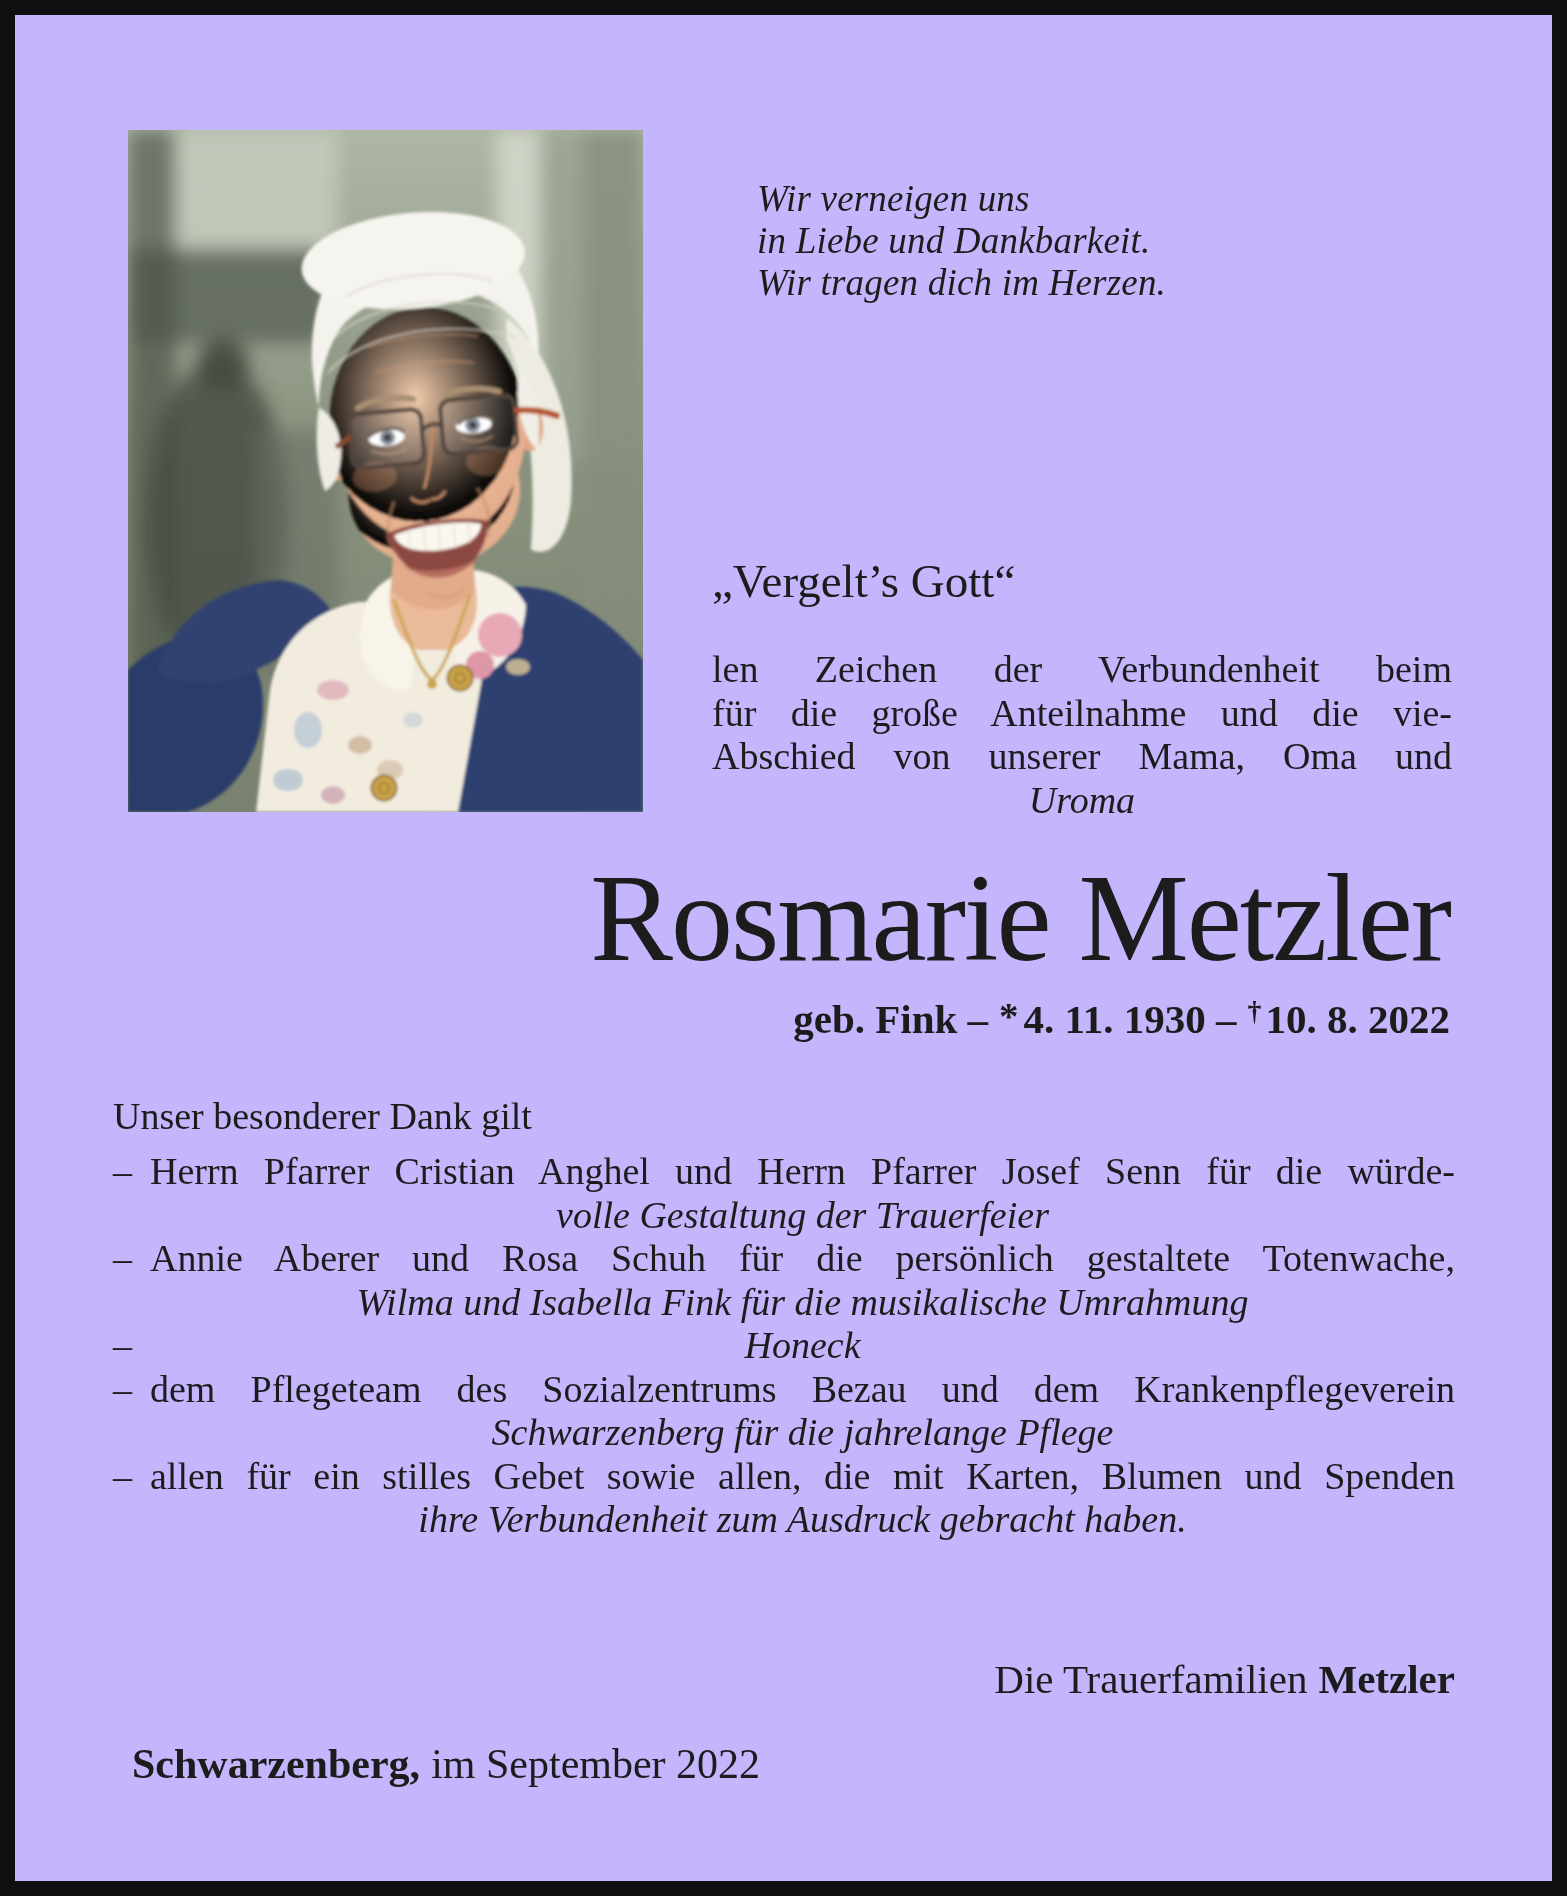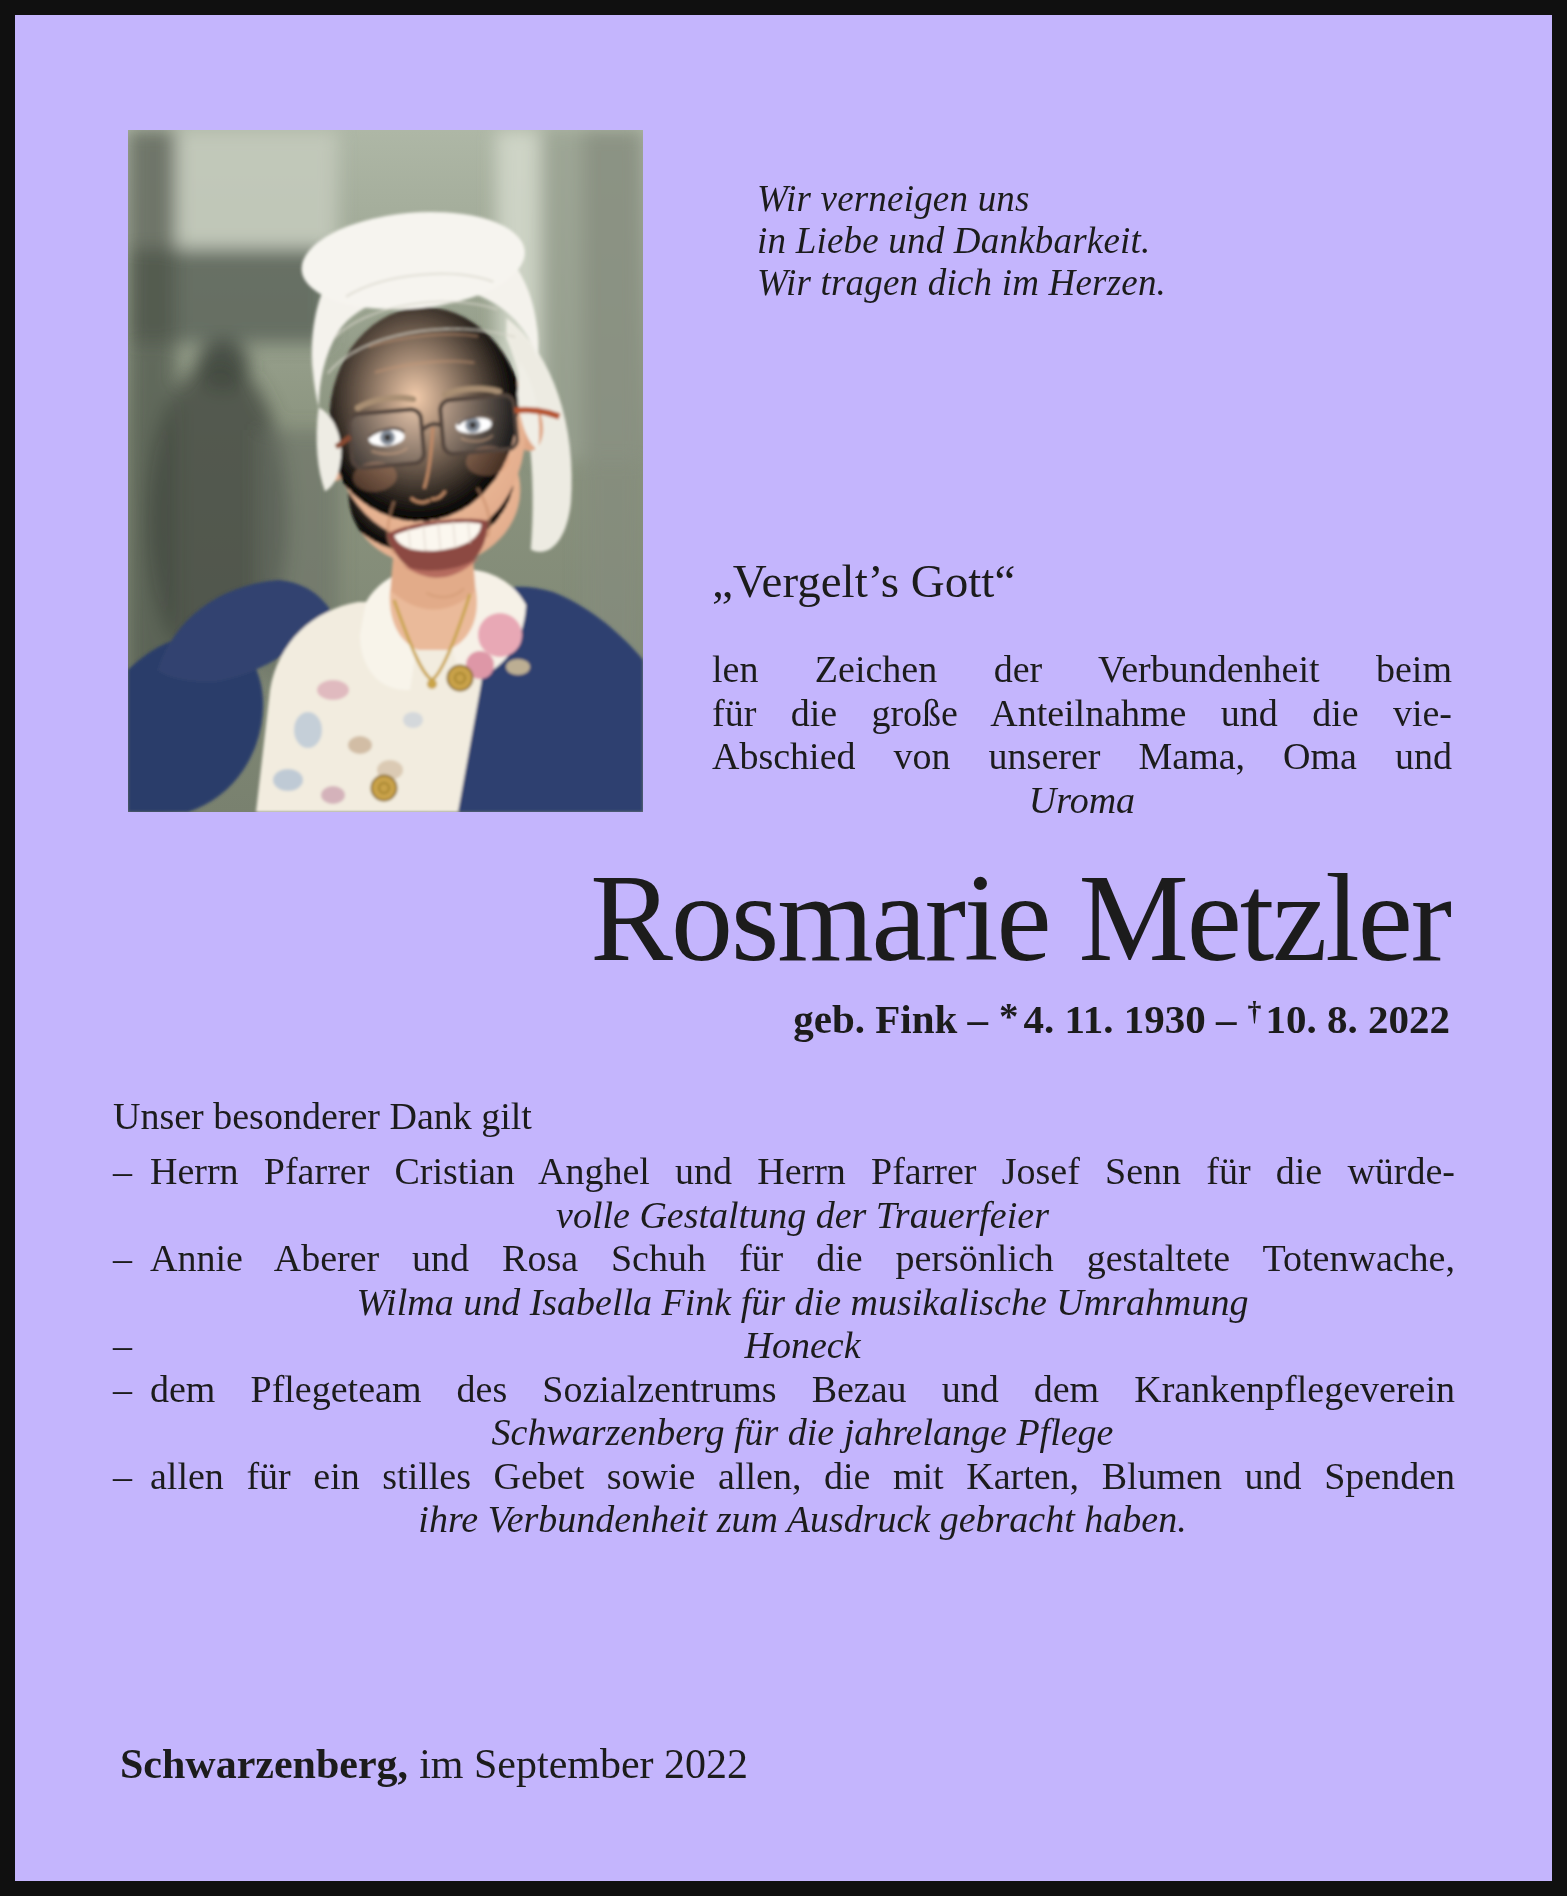--- a/index.html
+++ b/index.html
@@ -71,21 +71,21 @@
   .ack-dash{position:absolute;left:0;top:0;}
 
   .closing{
     position:absolute;left:700px;top:1656px;width:755px;
     text-align:right;
     font-size:41px;line-height:46px;
   }
   .closing .fam{font-weight:bold;margin-left:11px;}
 
   .dateline{
-    position:absolute;left:120px;top:1740px;
+    position:absolute;left:132px;top:1740px;
     font-size:42px;line-height:48px;
   }
   .dateline .place{font-weight:bold;}
   .dateline .when{margin-left:11px;}
 </style>
 </head>
 <body>
 
 <div class="page">
   <div class="frame"></div>
@@ -258,17 +258,20 @@
     </div>
 
     <div class="ack-item">
       <span class="ack-dash">–</span>
       <div class="jline">allen für ein stilles Gebet sowie allen, die mit Karten, Blumen und Spenden</div>
       <div class="lline">ihre Verbundenheit zum Ausdruck gebracht haben.</div>
     </div>
 
   </div>
 
+  <div class="closing">
+    <span>Die Trauerfamilien</span><span class="fam">Metzler</span>
+  </div>
 
   <div class="dateline">
     <span class="place">Schwarzenberg,</span><span class="when">im September 2022</span>
   </div>
 </div>
 
 </body></html>

